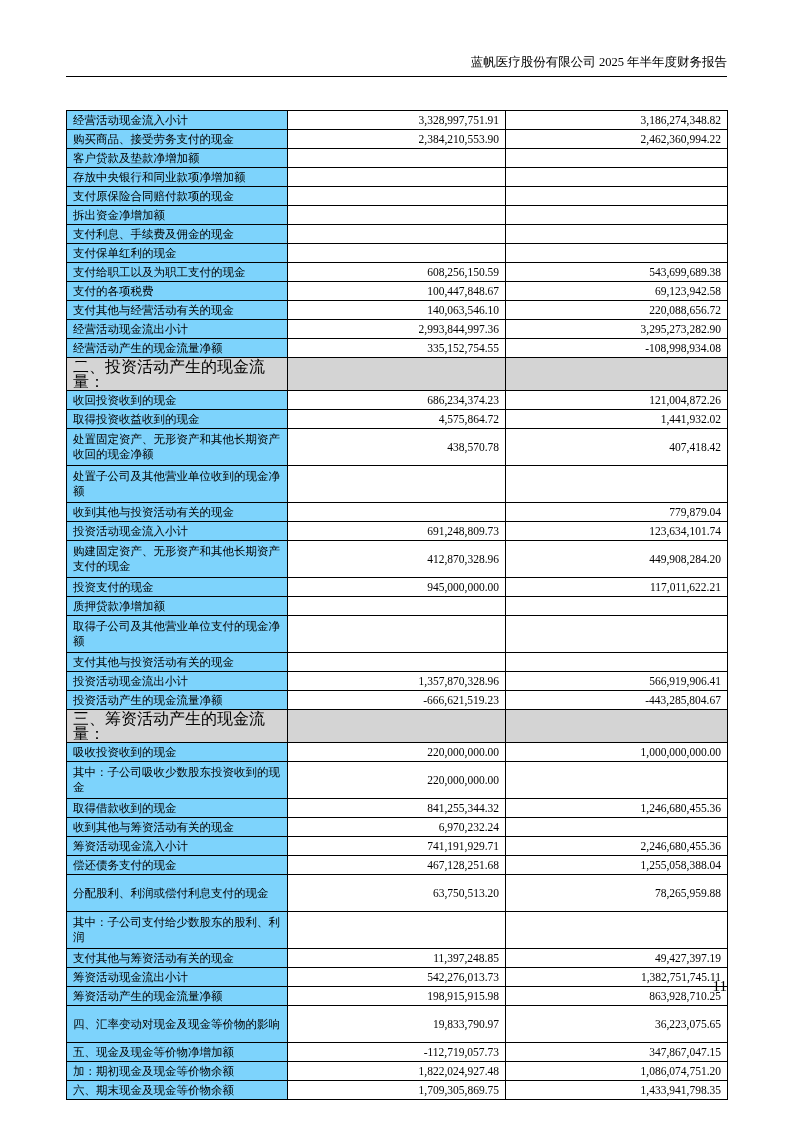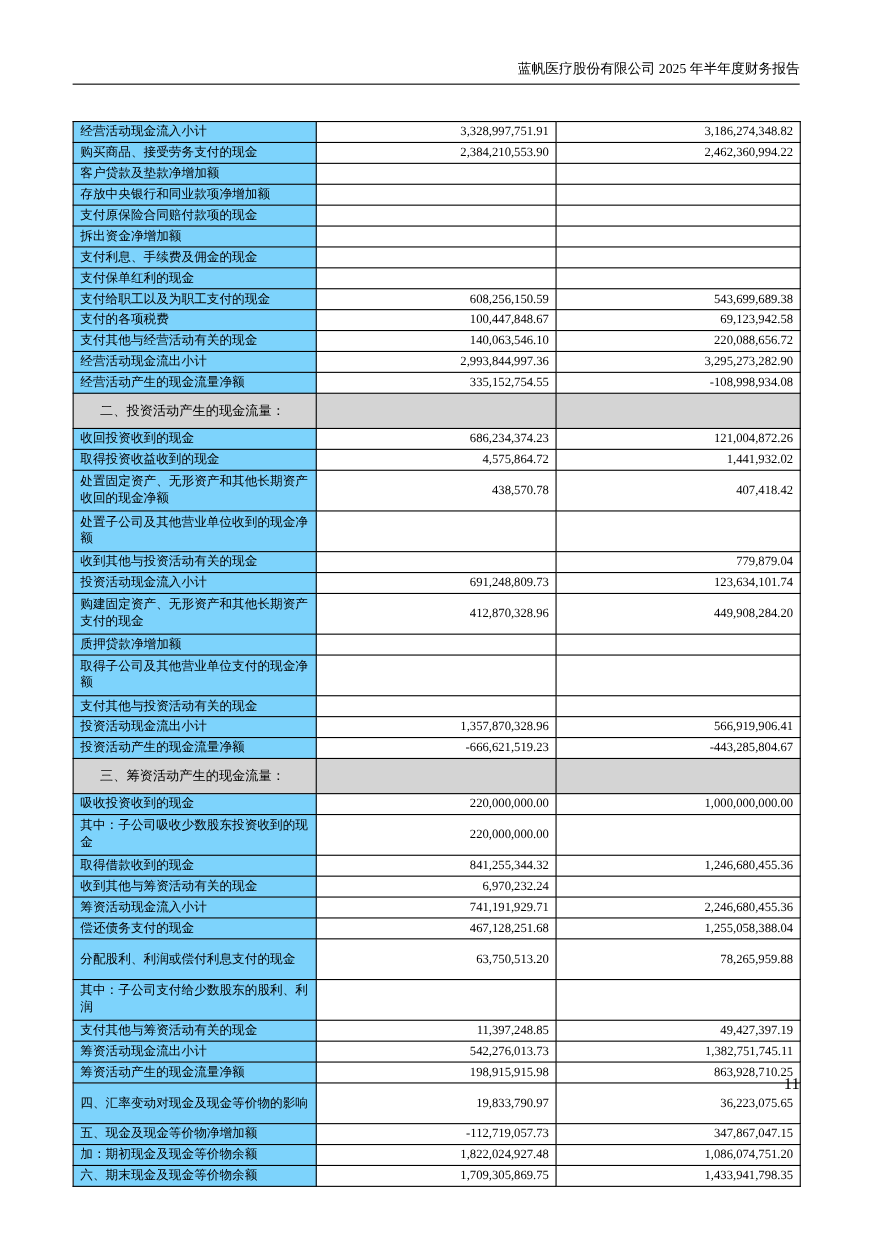--- a/index.html
+++ b/index.html
@@ -63,22 +63,22 @@
     text-align:right;
     padding:1px 6px 1px 4px;
     font-family:"Liberation Serif","DejaVu Serif",serif;
     white-space:nowrap;
   }
 
   
   tr.section td{background:#d4d4d4;}
   tr.section td.label{
     height:29px;
-    padding-left:24px;
-    font-size:12px;
+    padding-left:6px;
+    font-size:16px;
   }
   tr.section td.val{height:29px;}
 
   
   tr.r1 td{height:16px;}
   tr.r2 td{height:34px;}
 
   
   .page-number{
     position:absolute;
@@ -202,20 +202,25 @@
           <td class="label">投资活动现金流入小计</td>
           <td class="val">691,248,809.73</td>
           <td class="val">123,634,101.74</td>
         </tr>
         <tr class="r2">
           <td class="label indent">购建固定资产、无形资产和其他长期资产支付的现金</td>
           <td class="val">412,870,328.96</td>
           <td class="val">449,908,284.20</td>
         </tr>
         <tr class="r1">
+          <td class="label indent">投资支付的现金</td>
+          <td class="val">945,000,000.00</td>
+          <td class="val">117,011,622.21</td>
+        </tr>
+        <tr class="r1">
           <td class="label indent">质押贷款净增加额</td>
           <td class="val"></td>
           <td class="val"></td>
         </tr>
         <tr class="r2">
           <td class="label indent">取得子公司及其他营业单位支付的现金净额</td>
           <td class="val"></td>
           <td class="val"></td>
         </tr>
         <tr class="r1">

